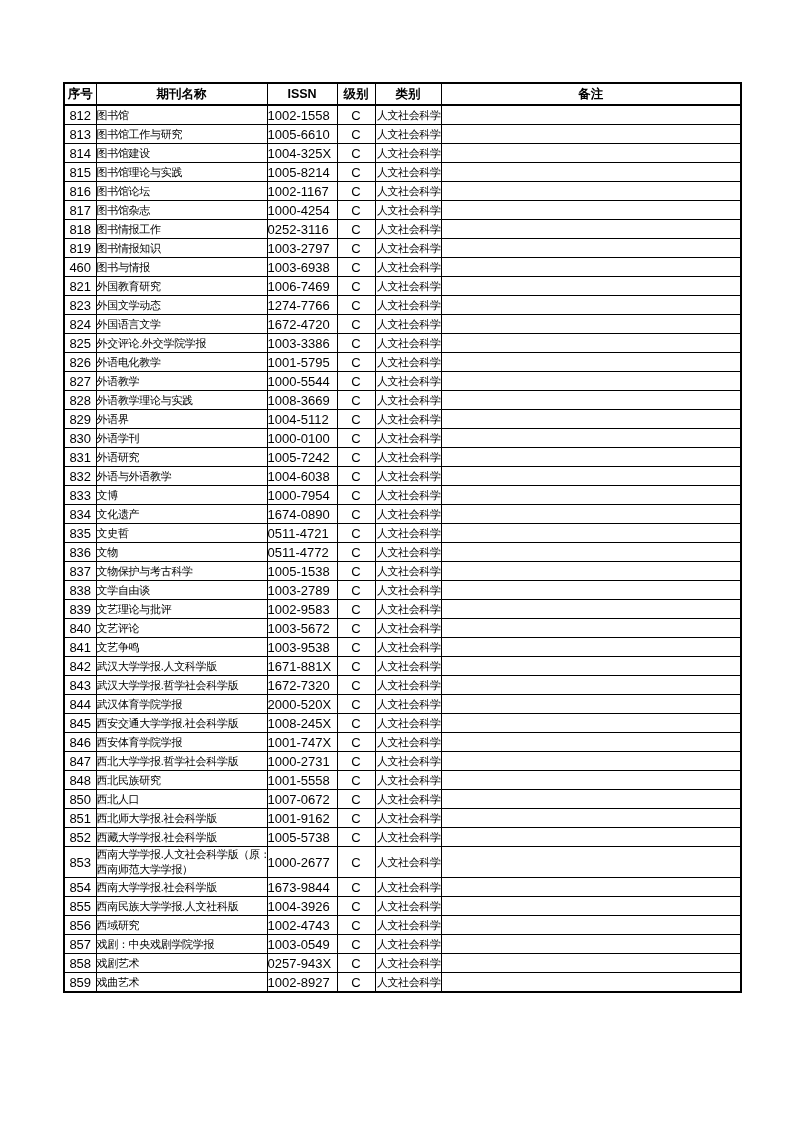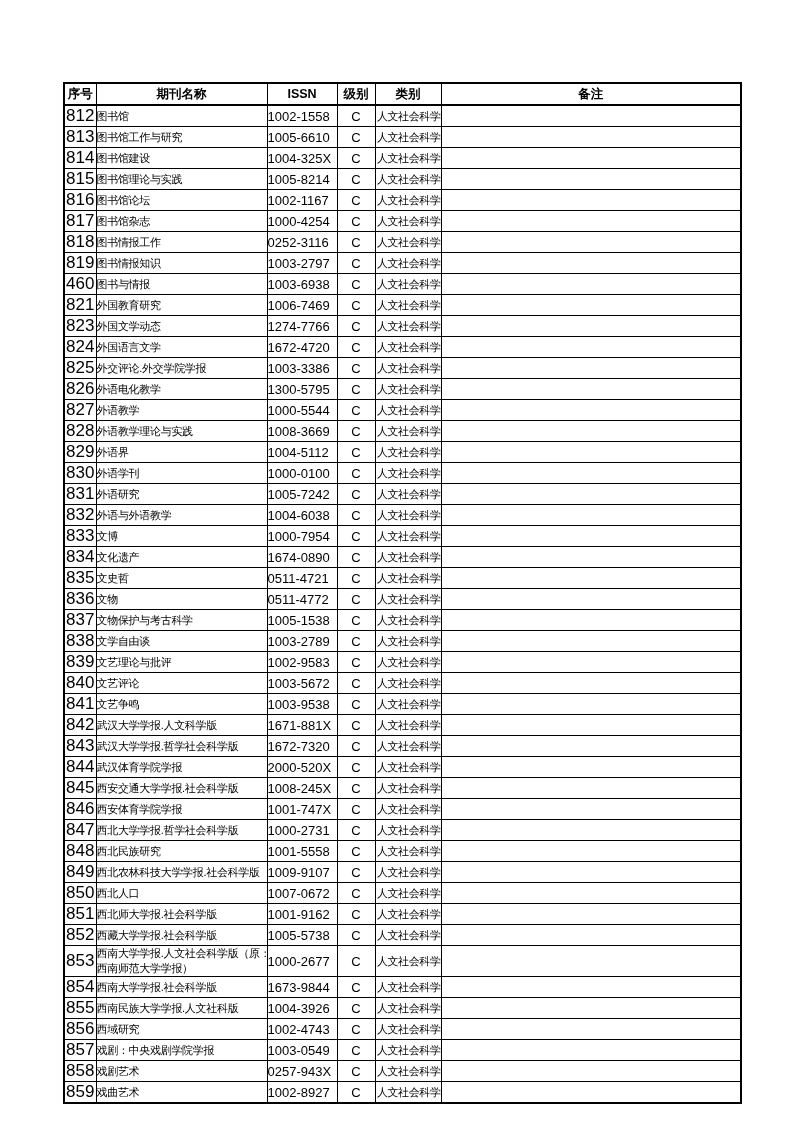--- a/index.html
+++ b/index.html
@@ -39,21 +39,21 @@
     font-size: 12.5px;
     text-align: center;
     line-height: 20px;
     border-bottom: 2px solid #000000;
   }
   .journal-table tbody td {
     height: 18px;
   }
   .cell-no {
     text-align: center;
-    font-size: 17px;
+    font-size: 13px;
   }
   .cell-name {
     text-align: left;
     padding-left: 4px;
     font-size: 11px;
     letter-spacing: -0.3px;
     white-space: pre;
     line-height: 15px;
     margin-left: 35px;
   }
@@ -216,21 +216,21 @@
     <td class="cell-name">外交评论.外交学院学报</td>
     <td class="cell-issn">1003-3386</td>
     <td class="cell-level">C</td>
     <td class="cell-category">人文社会科学</td>
     <td class="cell-remark"></td>
   </tr>
 
   <tr>
     <td class="cell-no">826</td>
     <td class="cell-name">外语电化教学</td>
-    <td class="cell-issn">1300-5795</td>
+    <td class="cell-issn">1001-5795</td>
     <td class="cell-level">C</td>
     <td class="cell-category">人文社会科学</td>
     <td class="cell-remark"></td>
   </tr>
 
   <tr>
     <td class="cell-no">827</td>
     <td class="cell-name">外语教学</td>
     <td class="cell-issn">1000-5544</td>
     <td class="cell-level">C</td>
@@ -420,28 +420,20 @@
 
   <tr>
     <td class="cell-no">848</td>
     <td class="cell-name">西北民族研究</td>
     <td class="cell-issn">1001-5558</td>
     <td class="cell-level">C</td>
     <td class="cell-category">人文社会科学</td>
     <td class="cell-remark"></td>
   </tr>
 
-  <tr>
-    <td class="cell-no">849</td>
-    <td class="cell-name">西北农林科技大学学报.社会科学版</td>
-    <td class="cell-issn">1009-9107</td>
-    <td class="cell-level">C</td>
-    <td class="cell-category">人文社会科学</td>
-    <td class="cell-remark"></td>
-  </tr>
 
   <tr>
     <td class="cell-no">850</td>
     <td class="cell-name">西北人口</td>
     <td class="cell-issn">1007-0672</td>
     <td class="cell-level">C</td>
     <td class="cell-category">人文社会科学</td>
     <td class="cell-remark"></td>
   </tr>
 

